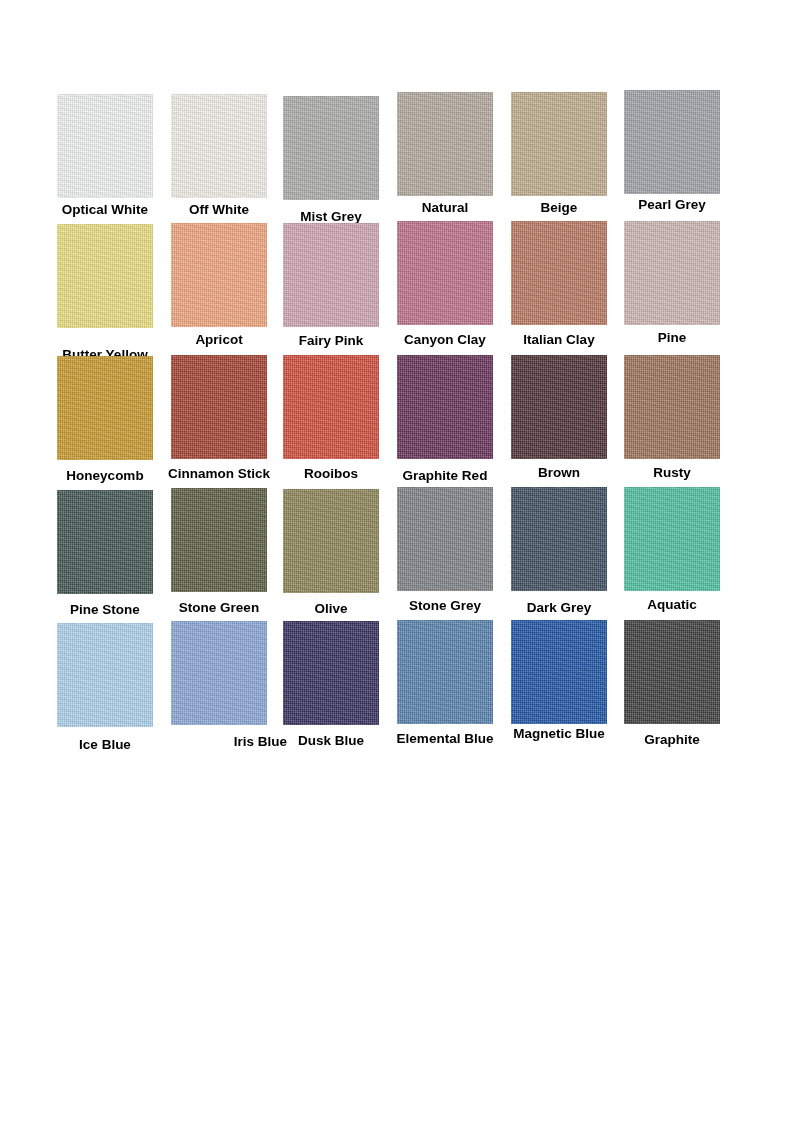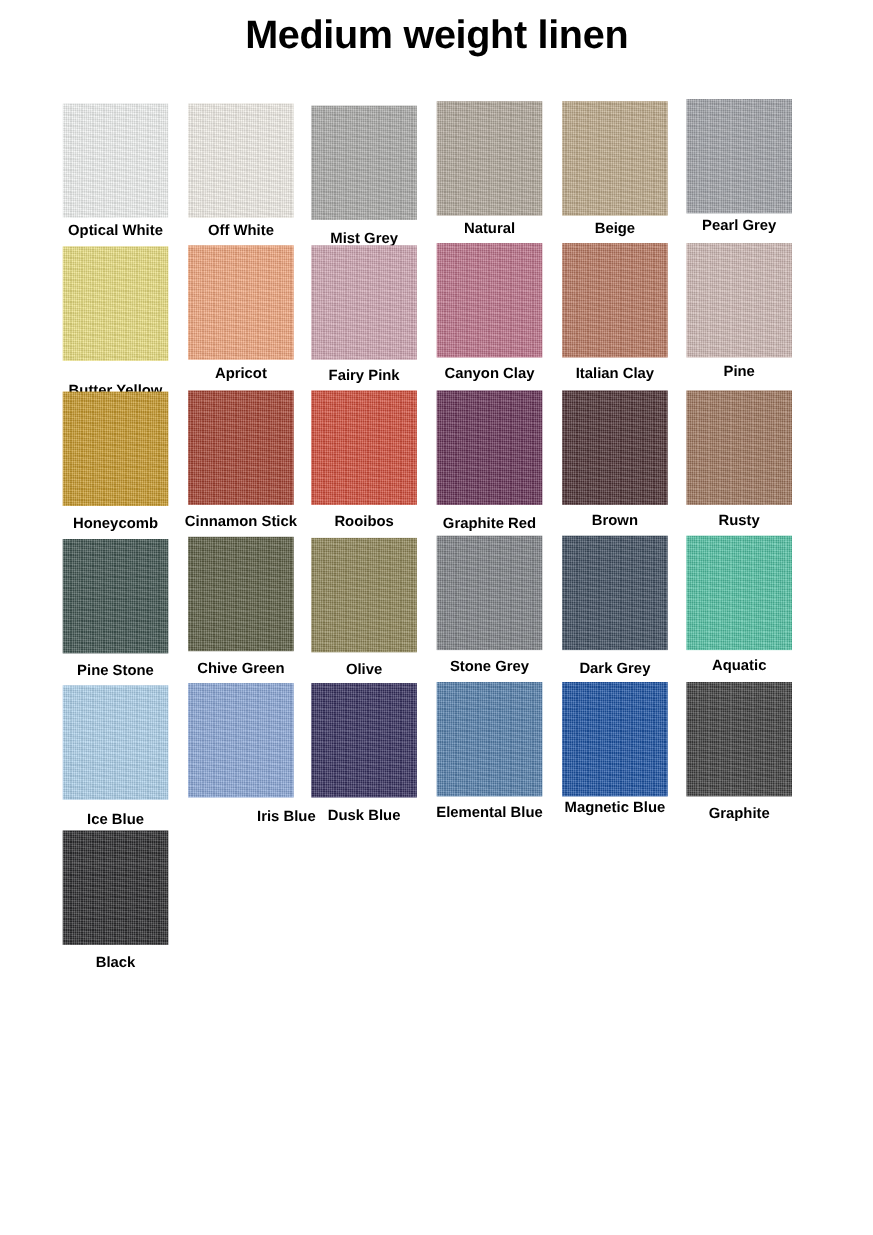--- a/index.html
+++ b/index.html
@@ -109,21 +109,20 @@
     line-height: 1.15;
     margin-top: 4px;
   }
 </style>
 </head>
 <body>
 
 <div class="page">
 
   <div class="header">
-    <div class="title">Medium weight linen</div>
   </div>
 
   <div class="grid" id="swatch-grid">
       <div class="row">
         <div class="cell" style="left: 57px; top: 0px;">
           <div class="swatch" style="background: rgb(242, 244, 243); position: absolute; left: 0px; top: 8px;"></div>
           <div class="label" style="position: absolute; left: -20px; width: 136px; top: 112px;">Optical White</div>
         </div>
         <div class="cell" style="left: 171px; top: 0px;">
           <div class="swatch" style="background: rgb(243, 240, 233); position: absolute; left: 0px; top: 8px;"></div>
@@ -198,21 +197,21 @@
           <div class="label" style="position: absolute; left: -20px; width: 136px; top: 109px;">Rusty</div>
         </div>
       </div>
       <div class="row">
         <div class="cell" style="left: 57px; top: 0px;">
           <div class="swatch" style="background: rgb(63, 84, 80); position: absolute; left: 0px; top: 5px;"></div>
           <div class="label" style="position: absolute; left: -20px; width: 136px; top: 113px;">Pine Stone</div>
         </div>
         <div class="cell" style="left: 171px; top: 0px;">
           <div class="swatch" style="background: rgb(90, 92, 66); position: absolute; left: 0px; top: 3px;"></div>
-          <div class="label" style="position: absolute; left: -20px; width: 136px; top: 111px;">Chive Green</div>
+          <div class="label" style="position: absolute; left: -20px; width: 136px; top: 111px;">Stone Green</div>
         </div>
         <div class="cell" style="left: 283px; top: 0px;">
           <div class="swatch" style="background: rgb(141, 132, 85); position: absolute; left: 0px; top: 4px;"></div>
           <div class="label" style="position: absolute; left: -20px; width: 136px; top: 112px;">Olive</div>
         </div>
         <div class="cell" style="left: 397px; top: 0px;">
           <div class="swatch" style="background: rgb(125, 129, 134); position: absolute; left: 0px; top: 2px;"></div>
           <div class="label" style="position: absolute; left: -20px; width: 136px; top: 109px;">Stone Grey</div>
         </div>
         <div class="cell" style="left: 511px; top: 0px;">
@@ -243,21 +242,15 @@
         </div>
         <div class="cell" style="left: 511px; top: 0px;">
           <div class="swatch" style="background: rgb(27, 82, 164); position: absolute; left: 0px; top: 2px;"></div>
           <div class="label" style="position: absolute; left: -20px; width: 136px; top: 104px;">Magnetic Blue</div>
         </div>
         <div class="cell" style="left: 624px; top: 0px;">
           <div class="swatch" style="background: rgb(60, 60, 60); position: absolute; left: 0px; top: 2px;"></div>
           <div class="label" style="position: absolute; left: -20px; width: 136px; top: 110px;">Graphite</div>
         </div>
       </div>
-      <div class="row">
-        <div class="cell" style="left: 57px; top: 0px;">
-          <div class="swatch" style="background: rgb(43, 43, 45); position: absolute; left: 0px; top: 4px;"></div>
-          <div class="label" style="position: absolute; left: -20px; width: 136px; top: 112px;">Black</div>
-        </div>
-      </div>
     </div>
 
 </div>
 
 </body></html>

